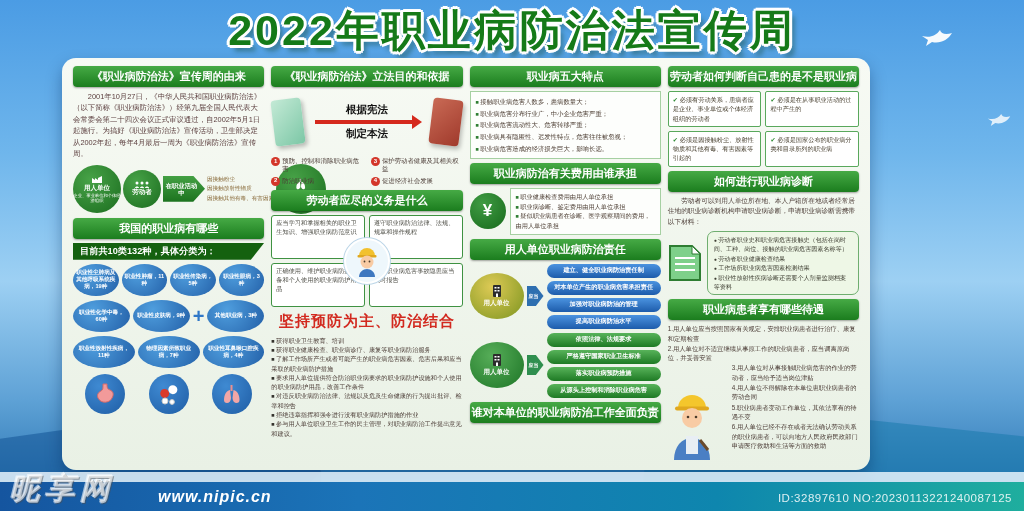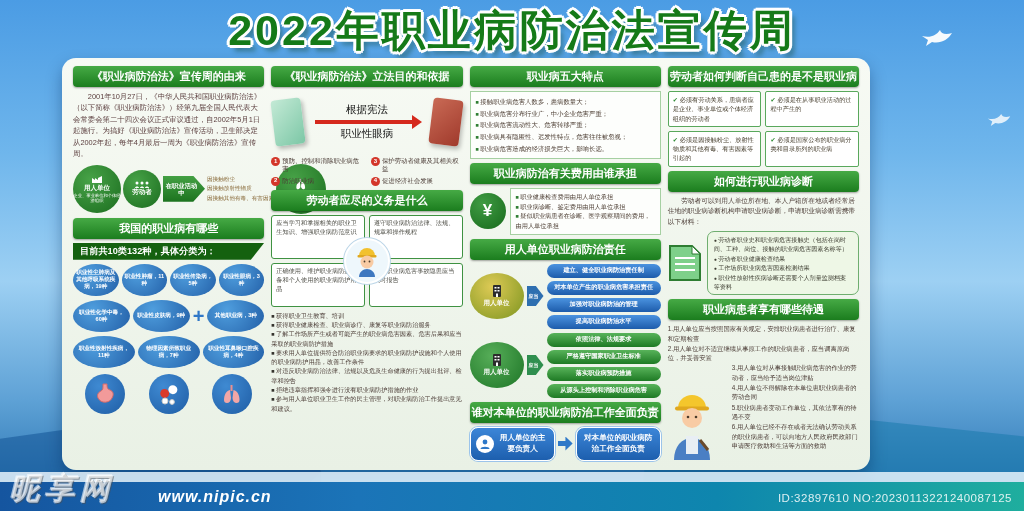--- a/index.html
+++ b/index.html
@@ -42,21 +42,21 @@
   .plus{color:#2f78c8;font-size:20px;font-weight:bold;flex:none;line-height:1;}
   .organ-row{display:flex;justify-content:space-around;margin-top:2px;}
   .organ{width:40px;height:40px;border-radius:50%;background:radial-gradient(circle at 35% 30%,#3f8ad2,#1f5da5);
     display:flex;align-items:center;justify-content:center;}
   
   .books{display:flex;align-items:center;height:62px;padding:0 2px;gap:4px;}
   .book{width:30px;height:46px;border-radius:4px;flex:none;box-shadow:2px 3px 4px rgba(0,0,0,.25);}
   .book.teal{background:linear-gradient(135deg,#c4ead6,#7cc7a6);transform:rotate(-7deg);}
   .book.red{background:linear-gradient(135deg,#c96a55,#a03a2c);transform:rotate(7deg);}
   .basis{flex:1;text-align:center;}
-  .basis .t{font-weight:normal;font-size:10.5px;color:#111;}
+  .basis .t{font-weight:bold;font-size:10.5px;color:#111;}
   .red-arrow{position:relative;height:4px;background:#d5291d;margin:3px 14px 3px 8px;}
   .red-arrow::after{content:"";position:absolute;right:-9px;top:-5px;border-left:10px solid #d5291d;
     border-top:7px solid transparent;border-bottom:7px solid transparent;}
   .purposes{display:grid;grid-template-columns:1fr 1fr;gap:3px 8px;font-size:6.4px;color:#4a3b35;line-height:1.3;}
   .purpose{display:flex;align-items:flex-start;gap:2px;}
   .pnum{display:inline-flex;width:9px;height:9px;border-radius:50%;background:#d3362a;color:#fff;
     font-size:6px;align-items:center;justify-content:center;font-weight:bold;flex:none;}
   .duties{position:relative;display:grid;grid-template-columns:1fr 1fr;gap:4px;}
   .dutybox{border:1px solid #3f9242;background:#fff;border-radius:3px;padding:3px 4px;
     font-size:6.2px;color:#4c4c44;line-height:1.45;min-height:36px;}
@@ -220,21 +220,21 @@
       </div>
     </div>
 
     <div class="col">
       <div class="hdr">《职业病防治法》立法目的和依据</div>
       <div class="books">
         <div class="book teal"></div>
         <div class="basis">
           <div class="t">根据宪法</div>
           <div class="red-arrow"></div>
-          <div class="t">职业性眼病</div>
+          <div class="t">制定本法</div>
         </div>
         <div class="book red"></div>
       </div>
       <div class="purposes">
         <div class="purpose">
             <span class="pnum">1</span>
             <span>预防、控制和消除职业病危害</span>
           </div>
         <div class="purpose">
             <span class="pnum">3</span>
@@ -261,20 +261,21 @@
               <path d="M7 12a8 8 0 0 1 16 0z" fill="#f2c12e"></path>
               <rect x="5.5" y="11" width="19" height="2.5" rx="1" fill="#e0a81f"></rect>
               <circle cx="15" cy="18" r="6.5" fill="#f8cba4"></circle>
               <circle cx="12.5" cy="17.5" r=".9" fill="#4a3a2a"></circle>
               <circle cx="17.5" cy="17.5" r=".9" fill="#4a3a2a"></circle>
               <path d="M7 33c0-5 4-8 8-8s8 3 8 8z" fill="#3f78c0"></path>
             </svg>
         </div>
       </div>
 
+      <div class="motto">坚持预防为主、防治结合</div>
 
       <div class="rights">
         <div class="r">获得职业卫生教育、培训</div>
         <div class="r">获得职业健康检查、职业病诊疗、康复等职业病防治服务</div>
         <div class="r">了解工作场所产生或者可能产生的职业病危害因素、危害后果和应当采取的职业病防护措施</div>
         <div class="r">要求用人单位提供符合防治职业病要求的职业病防护设施和个人使用的职业病防护用品，改善工作条件</div>
         <div class="r">对违反职业病防治法律、法规以及危及生命健康的行为提出批评、检举和控告</div>
         <div class="r">拒绝违章指挥和强令进行没有职业病防护措施的作业</div>
         <div class="r">参与用人单位职业卫生工作的民主管理，对职业病防治工作提出意见和建议。</div>
       </div>
@@ -340,35 +341,20 @@
         <div class="should g2">应当</div>
         <div class="pillcol">
           <div class="pill grn">依照法律、法规要求</div>
           <div class="pill grn">严格遵守国家职业卫生标准</div>
           <div class="pill grn">落实职业病预防措施</div>
           <div class="pill grn">从源头上控制和消除职业病危害</div>
         </div>
       </div>
 
       <div class="hdr">谁对本单位的职业病防治工作全面负责</div>
-      <div class="charge">
-        <div class="chargebox">
-          <span class="person-ic">
-            <svg width="12" height="12" viewBox="0 0 12 12">
-                <circle cx="6" cy="4" r="2.4" fill="#2e78c8"></circle>
-                <path d="M1.5 11c0-3 9-3 9 0z" fill="#2e78c8"></path>
-              </svg>
-          </span>
-          <span>用人单位的主要负责人</span>
-        </div>
-        <div class="charge-arrow"></div>
-        <div class="chargebox">
-          <span>对本单位的职业病防治工作全面负责</span>
-        </div>
-      </div>
     </div>
 
     <div class="col">
       <div class="hdr">劳动者如何判断自己患的是不是职业病</div>
       <div class="condgrid">
         <div class="condbox">必须有劳动关系，患病者应是企业、事业单位或个体经济组织的劳动者</div>
         <div class="condbox">必须是在从事职业活动的过程中产生的</div>
         <div class="condbox">必须是因接触粉尘、放射性物质和其他有毒、有害因素等引起的</div>
         <div class="condbox">必须是国家公布的职业病分类和目录所列的职业病</div>
       </div>

